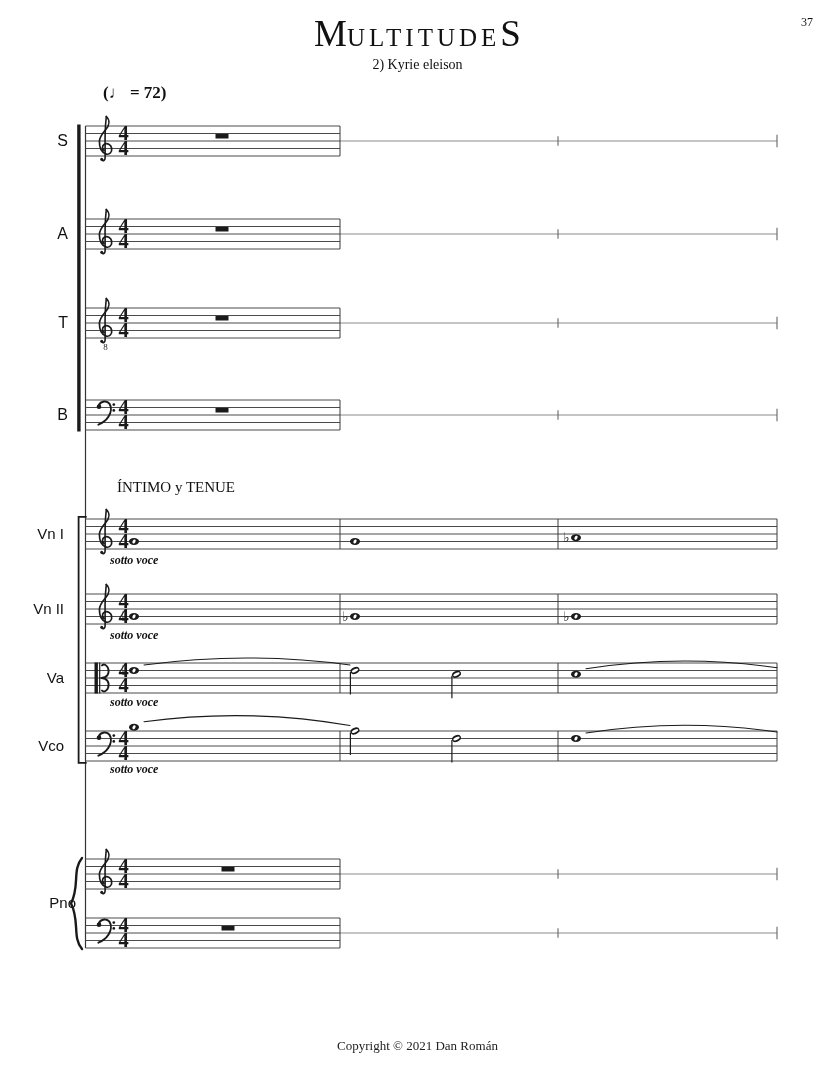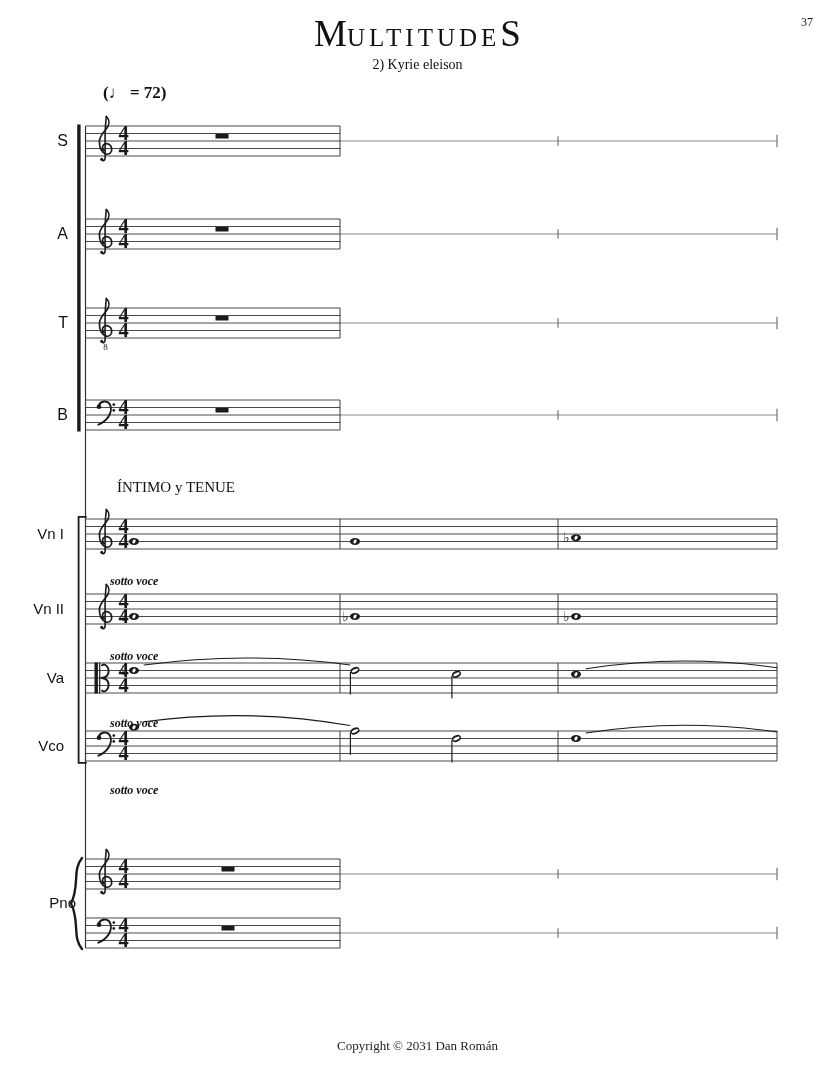--- a/index.html
+++ b/index.html
@@ -7,21 +7,21 @@
         font-family:"Liberation Serif",serif;color:#111;}
   .abs{position:absolute;}
   .title{top:12px;left:0;width:835px;text-align:center;white-space:nowrap;}
   .t-big{font-size:37px;}
   .t-small{font-size:25px;letter-spacing:4px;}
   .subtitle{top:57px;left:0;width:835px;text-align:center;font-size:14px;}
   .page-number{top:15px;right:22px;font-size:12px;}
   .tempo{top:83px;left:103px;font-weight:bold;font-size:17px;
          font-family:"Liberation Serif","DejaVu Sans",serif;text-align:center;}
   .expression{top:479px;left:117px;font-size:15px;}
-  .sotto{font-style:italic;font-weight:bold;font-size:12px;margin-top:21px;}
+  .sotto{font-style:italic;font-weight:bold;font-size:12px;}
   .slabel{font-family:"Liberation Sans",sans-serif;font-size:15px;text-align:right;width:70px;}
   .copyright{top:1038px;left:0;width:835px;text-align:center;font-size:13px;color:#222;}
   svg{position:absolute;top:0;left:0;}
 </style>
 </head>
 <body>
 
 <div class="page">
 
   <div class="abs page-number">37</div>
@@ -335,14 +335,14 @@
           C 111.8,925 111.2,930.4 108.4,934.8
           C 106.2,938.2 102.4,941 98.4,942.6" stroke-width="2" stroke="#1a1a1a" fill="none" stroke-linecap="round"></path>
         <circle cx="113.8" cy="922.6" r="1.35" fill="#1a1a1a"></circle>
         <circle cx="113.8" cy="928.4" r="1.35" fill="#1a1a1a"></circle>
         <text x="123.5" y="932" font-size="20.5" text-anchor="middle" fill="#1a1a1a" font-family="Liberation Serif, serif" font-weight="bold">4</text>
         <text x="123.5" y="947" font-size="20.5" text-anchor="middle" fill="#1a1a1a" font-family="Liberation Serif, serif" font-weight="bold">4</text>
         <rect x="221.5" y="925.9" width="13" height="4.6" fill="#1a1a1a"></rect>
       </g>
     </svg>
 
-  <div class="abs copyright">Copyright © 2031 Dan Román</div>
+  <div class="abs copyright">Copyright © 2021 Dan Román</div>
 </div>
 
 </body></html>

